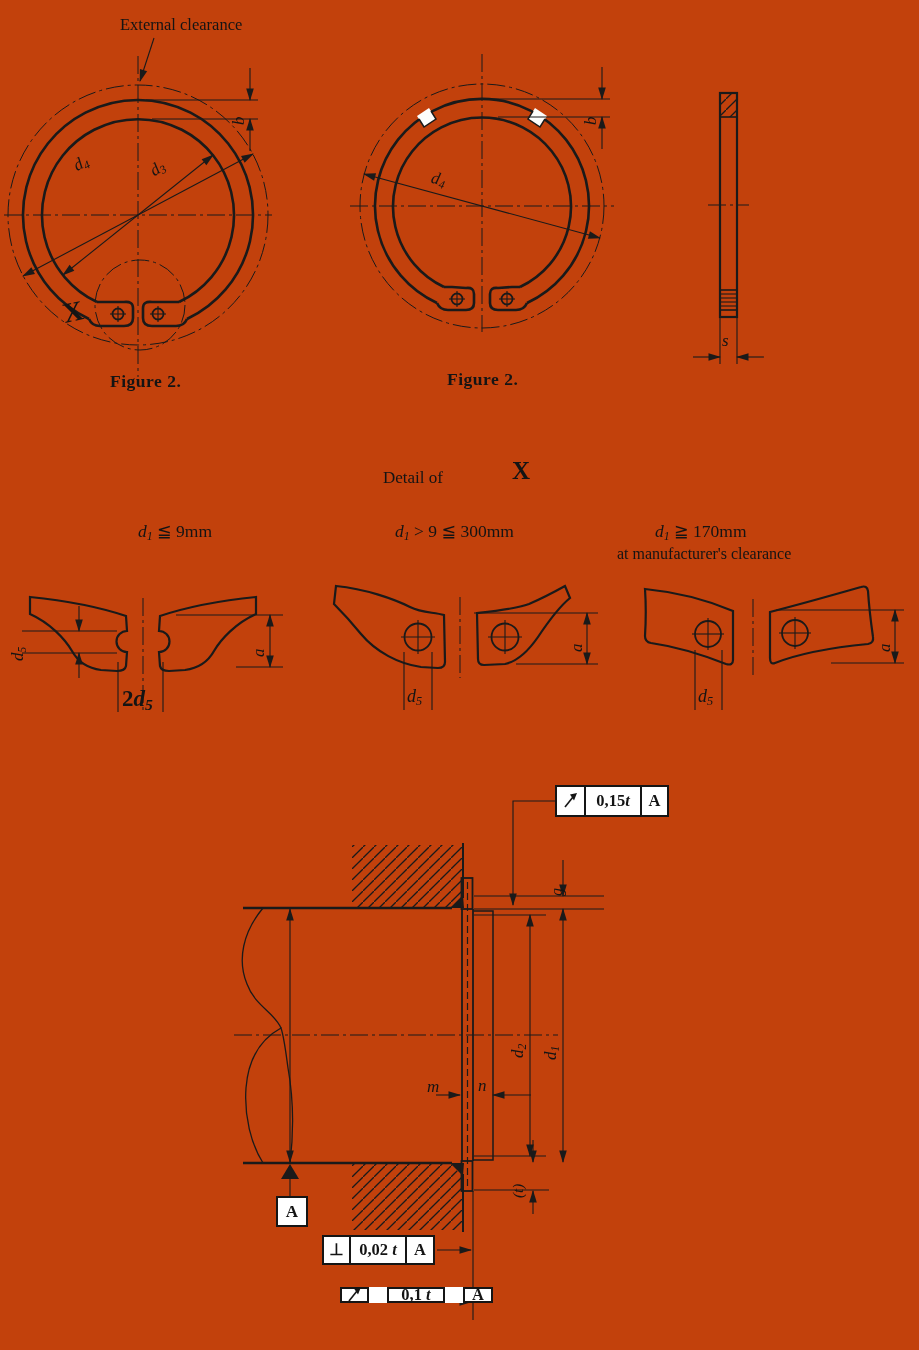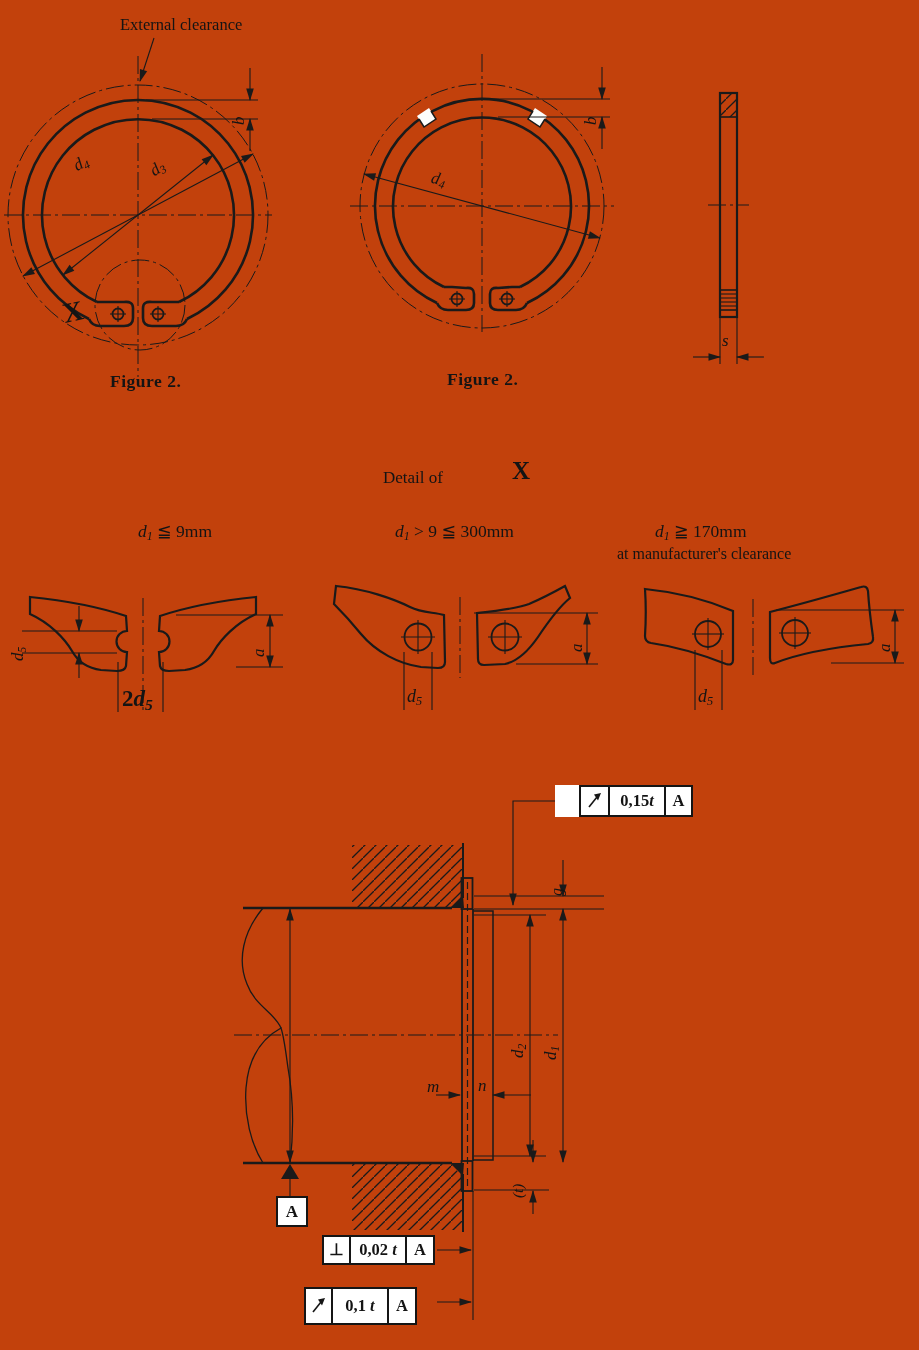--- a/index.html
+++ b/index.html
@@ -230,21 +230,21 @@
 <div class="lbl it" style="left:698px;top:686px;font-size:18px;"><span>d</span><span class="sub">5</span></div>
 <div class="lbl rot it" style="left:875px;top:652px;">a</div>
 
 <div class="lbl rot it" style="left:548px;top:896px;font-size:16px;">g</div>
 <div class="lbl it" style="left:427px;top:1077px;">m</div>
 <div class="lbl it" style="left:478px;top:1076px;">n</div>
 <div class="lbl rot it" style="left:508px;top:1058px;"><span>d</span><span class="sub">2</span></div>
 <div class="lbl rot it" style="left:541px;top:1060px;"><span>d</span><span class="sub">1</span></div>
 <div class="lbl rot it" style="left:510px;top:1198px;font-size:15px;">(t)</div>
 
-<div class="tframe" style="left:555px;top:785px;height:32px;padding-left:24px;">
+<div class="tframe" style="left:555px;top:785px;height:32px;">
   <div class="tcell" style="width:31px;">
     <svg width="18" height="18" viewBox="0 0 18 18">
           <line x1="3" y1="15" x2="11" y2="5" stroke="#151515" stroke-width="1.6"></line>
           <polygon points="8,2.5 15,1 12,8.5" fill="#151515"></polygon>
         </svg>
   </div>
   <div class="tcell" style="width:58px;">
         <span>0,15</span>
         <span class="it">t</span>
       </div>
@@ -260,21 +260,21 @@
   <div class="tcell" style="width:58px;">
         <span>0,02</span>
         <span>&nbsp;</span>
         <span class="it">t</span>
       </div>
   <div class="tcell" style="width:30px;">
         <span>A</span>
       </div>
 </div>
 
-<div class="tframe" style="left:304px;top:1287px;height:38px;">
+<div class="tframe" style="left:340px;top:1287px;height:16px;gap:20px;">
   <div class="tcell" style="width:29px;">
     <svg width="18" height="18" viewBox="0 0 18 18">
           <line x1="3" y1="15" x2="11" y2="5" stroke="#151515" stroke-width="1.6"></line>
           <polygon points="8,2.5 15,1 12,8.5" fill="#151515"></polygon>
         </svg>
   </div>
   <div class="tcell" style="width:58px;">
         <span>0,1</span>
         <span>&nbsp;</span>
         <span class="it">t</span>

